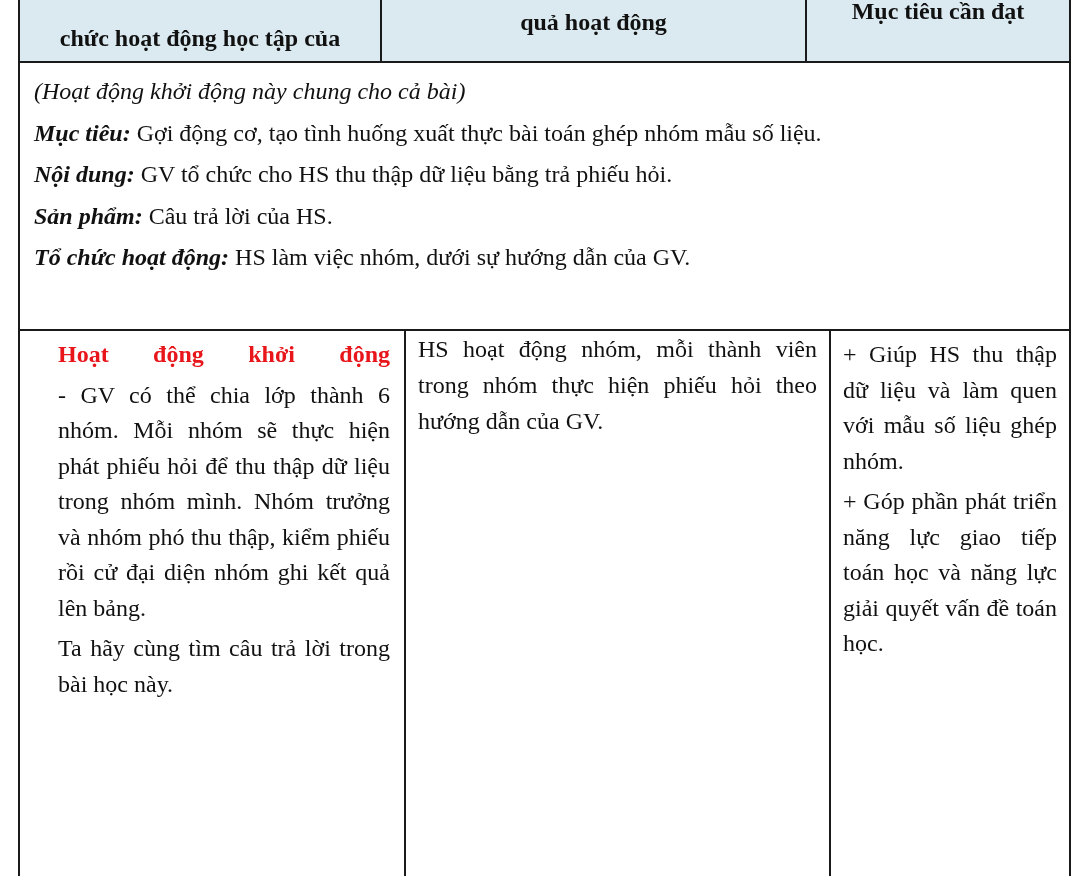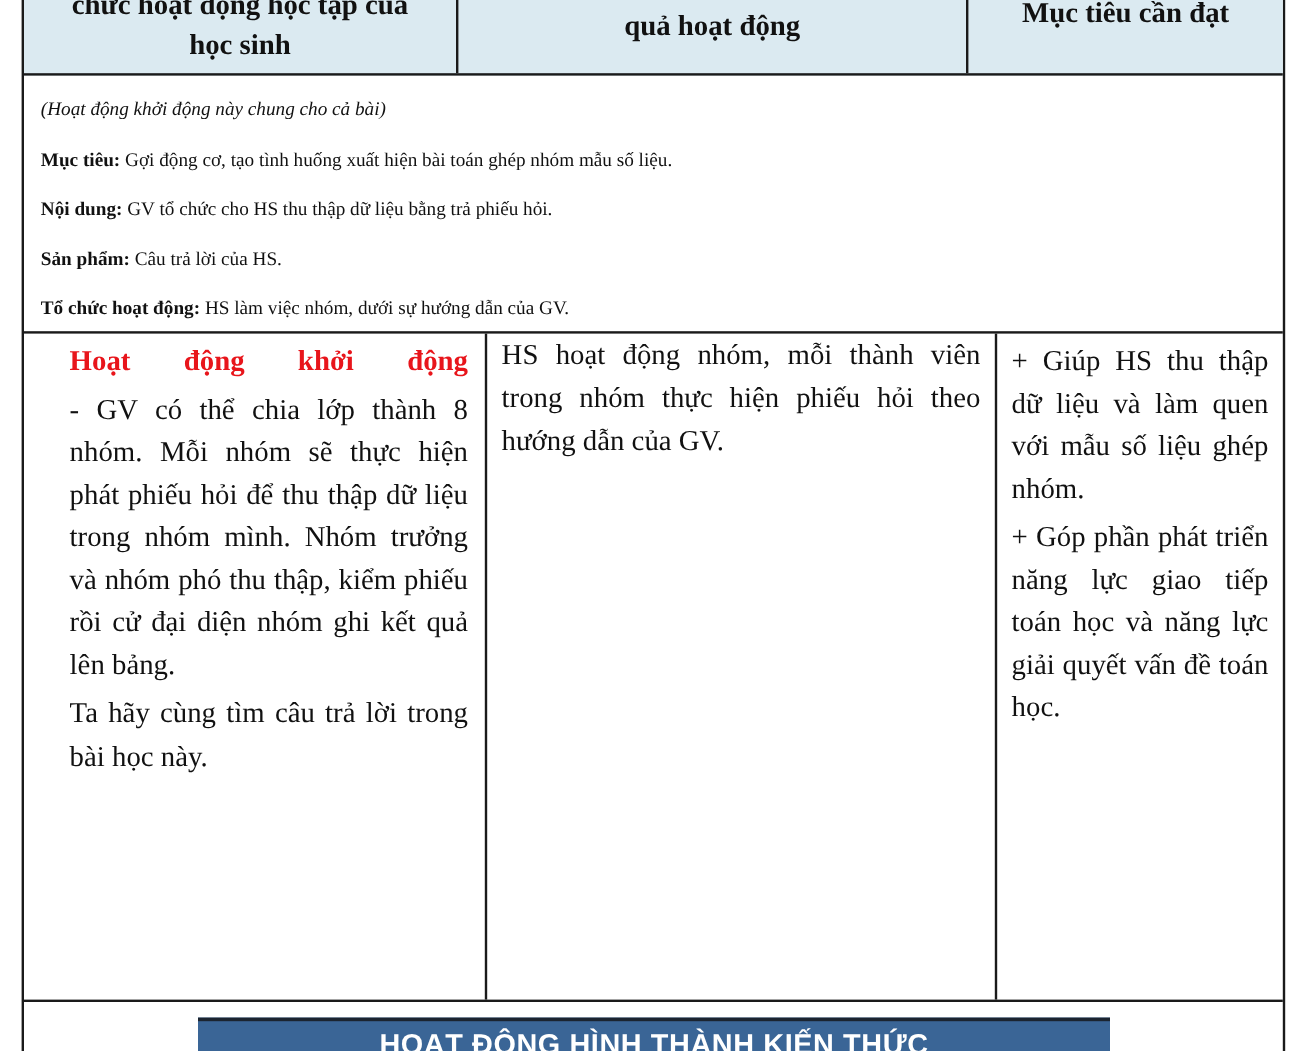--- a/index.html
+++ b/index.html
@@ -14,25 +14,25 @@
   .hdr { position: relative; height: 101px; background: #dbeaf1;
          border-bottom: 2px solid #1a1a1a; display: flex; }
   .hdr .hc { box-sizing: border-box; font-weight: bold; font-size: 24px; line-height: 33px;
              text-align: center; display: flex; align-items: flex-end; justify-content: center;
              padding-bottom: 6px; }
   .hdr .hc1 { width: 362px; border-right: 2px solid #1a1a1a; }
   .hdr .hc2 { width: 425px; border-right: 2px solid #1a1a1a; padding-bottom: 22px; }
   .hdr .hc3 { flex: 1; align-items: flex-start; padding-top: 35px; }
 
   
-  .intro { box-sizing: border-box; height: 215px; border-bottom: 2px solid #1a1a1a;
-           padding: 8px 14px 0 14px; font-size: 16px; }
+  .intro { box-sizing: border-box; height: 268px; border-bottom: 2px solid #1a1a1a;
+           padding: 8px 14px 0 14px; font-size: 24px; }
   .intro p { margin: 0; line-height: 41.5px; white-space: nowrap; }
   .intro .it { font-style: italic; }
-  .intro .lbl { font-weight: bold; }
+  .intro .lbl { font-weight: bold; font-style: italic; }
 
   
   .act { display: flex; height: 555px; border-bottom: 2px solid #1a1a1a; padding-left: 24px; }
   .act .c { box-sizing: border-box; font-size: 24px; line-height: 35.5px; text-align: justify; }
   .act .c1 { width: 362px; border-right: 2px solid #1a1a1a; padding: 6px 14px 0 14px; }
   .act .c2 { width: 425px; border-right: 2px solid #1a1a1a; padding: 0 12px 0 12px;
              display: flex; align-items: flex-start; }
   .act .c3 { flex: 1; padding: 6px 12px 0 12px; }
   .act p { margin: 0 0 5px 0; }
   .act .red { color: #e8151b; font-weight: bold; text-align-last: justify; }
@@ -49,43 +49,42 @@
 </head>
 <body>
 
 <div class="page">
   <div class="tbl">
 
     <div class="hdr">
       <div class="hc hc1">
         <div>
           <div>chức hoạt động học tập của</div>
-          <div>học sinh</div>
         </div>
       </div>
       <div class="hc hc2">
         <div>quả hoạt động</div>
       </div>
       <div class="hc hc3">
         <div>Mục tiêu cần đạt</div>
       </div>
     </div>
 
     <div class="intro">
       <p class="it">(Hoạt động khởi động này chung cho cả bài)</p>
-      <p><span class="lbl">Mục tiêu:</span><span> Gợi động cơ, tạo tình huống xuất hiện bài toán ghép nhóm mẫu số liệu.</span></p>
+      <p><span class="lbl">Mục tiêu:</span><span> Gợi động cơ, tạo tình huống xuất thực bài toán ghép nhóm mẫu số liệu.</span></p>
       <p><span class="lbl">Nội dung:</span><span> GV tổ chức cho HS thu thập dữ liệu bằng trả phiếu hỏi.</span></p>
       <p><span class="lbl">Sản phẩm:</span><span> Câu trả lời của HS.</span></p>
       <p><span class="lbl">Tổ chức hoạt động:</span><span> HS làm việc nhóm, dưới sự hướng dẫn của GV.</span></p>
     </div>
 
     <div class="act">
       <div class="c c1">
         <p class="red">Hoạt động khởi động</p>
-        <p>- GV có thể chia lớp thành 8 nhóm. Mỗi nhóm sẽ thực hiện phát phiếu hỏi để thu thập dữ liệu trong nhóm mình. Nhóm trưởng và nhóm phó thu thập, kiểm phiếu rồi cử đại diện nhóm ghi kết quả lên bảng.</p>
+        <p>- GV có thể chia lớp thành 6 nhóm. Mỗi nhóm sẽ thực hiện phát phiếu hỏi để thu thập dữ liệu trong nhóm mình. Nhóm trưởng và nhóm phó thu thập, kiểm phiếu rồi cử đại diện nhóm ghi kết quả lên bảng.</p>
         <p>Ta hãy cùng tìm câu trả lời trong bài học này.</p>
       </div>
       <div class="c c2">
         <p>HS hoạt động nhóm, mỗi thành viên trong nhóm thực hiện phiếu hỏi theo hướng dẫn của GV.</p>
       </div>
       <div class="c c3">
         <p>+ Giúp HS thu thập dữ liệu và làm quen với mẫu số liệu ghép nhóm.</p>
         <p>+ Góp phần phát triển năng lực giao tiếp toán học và năng lực giải quyết vấn đề toán học.</p>
       </div>
     </div>

